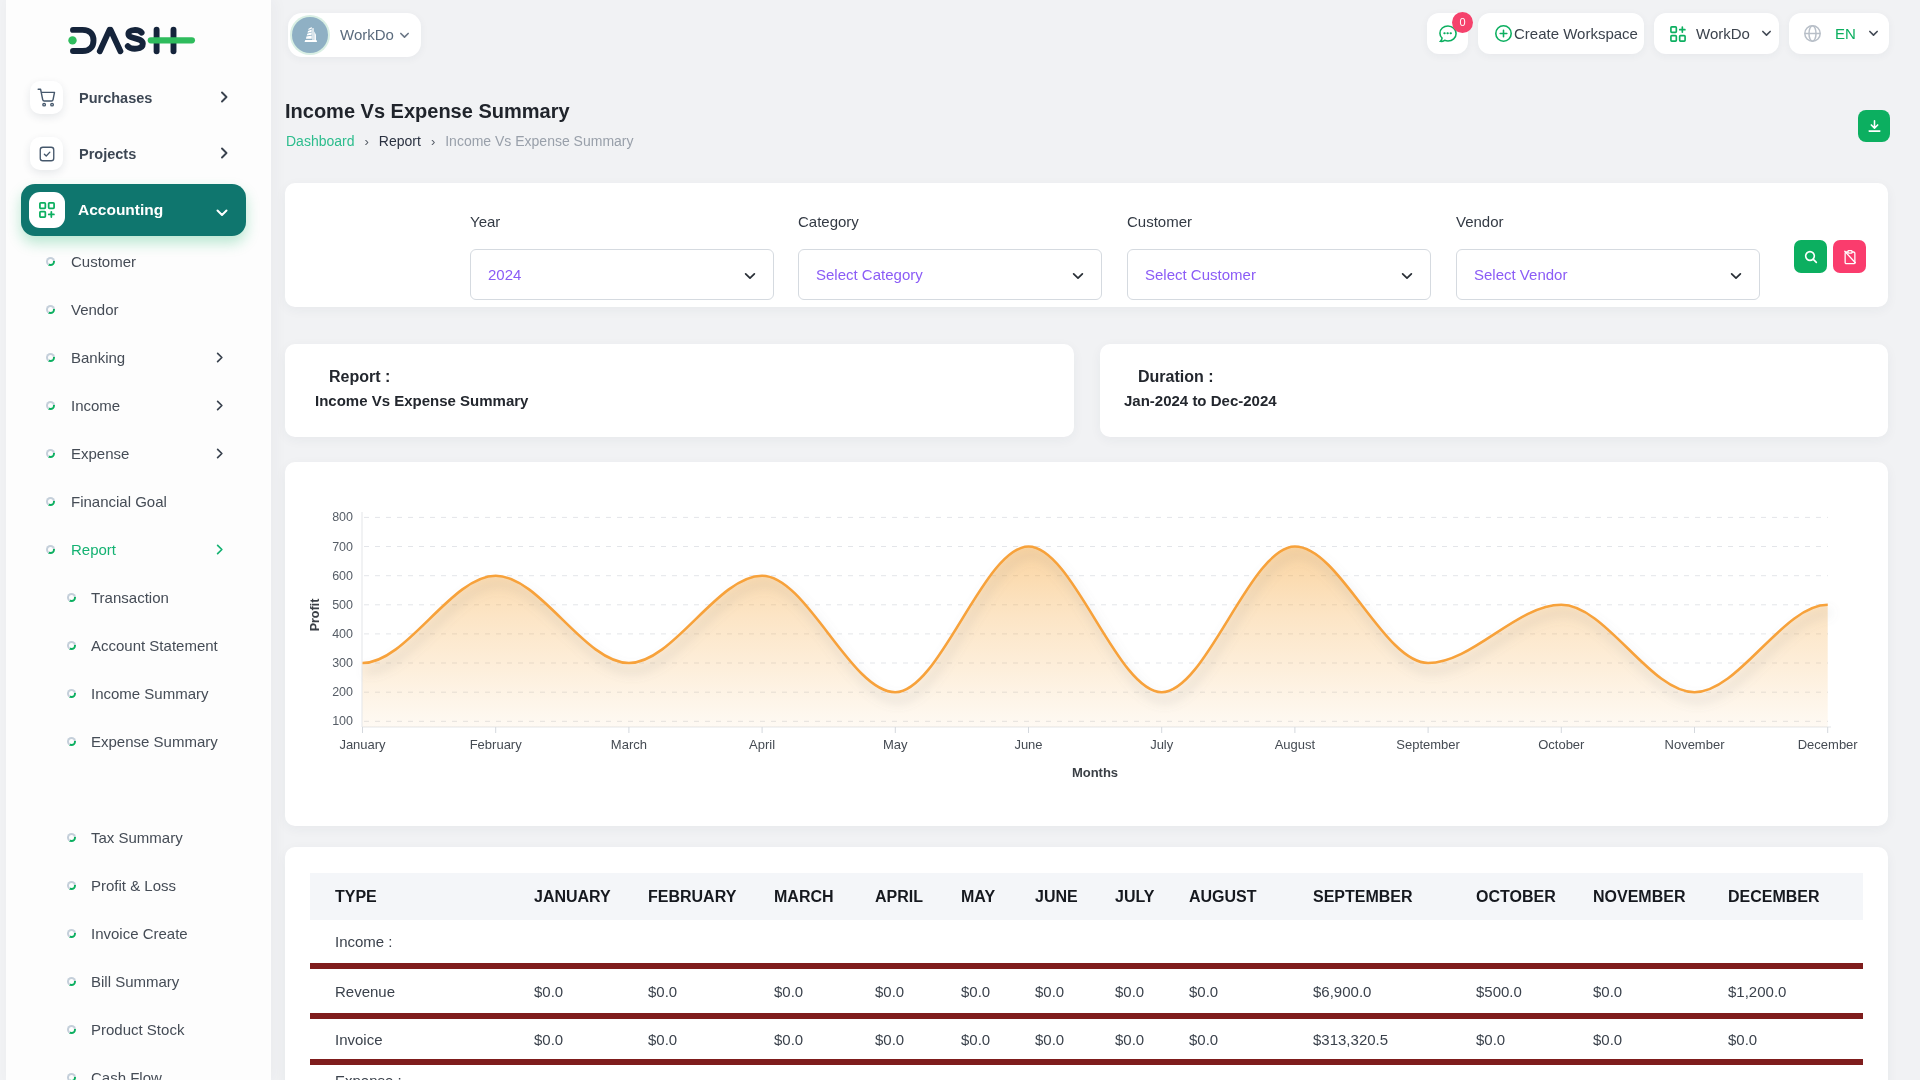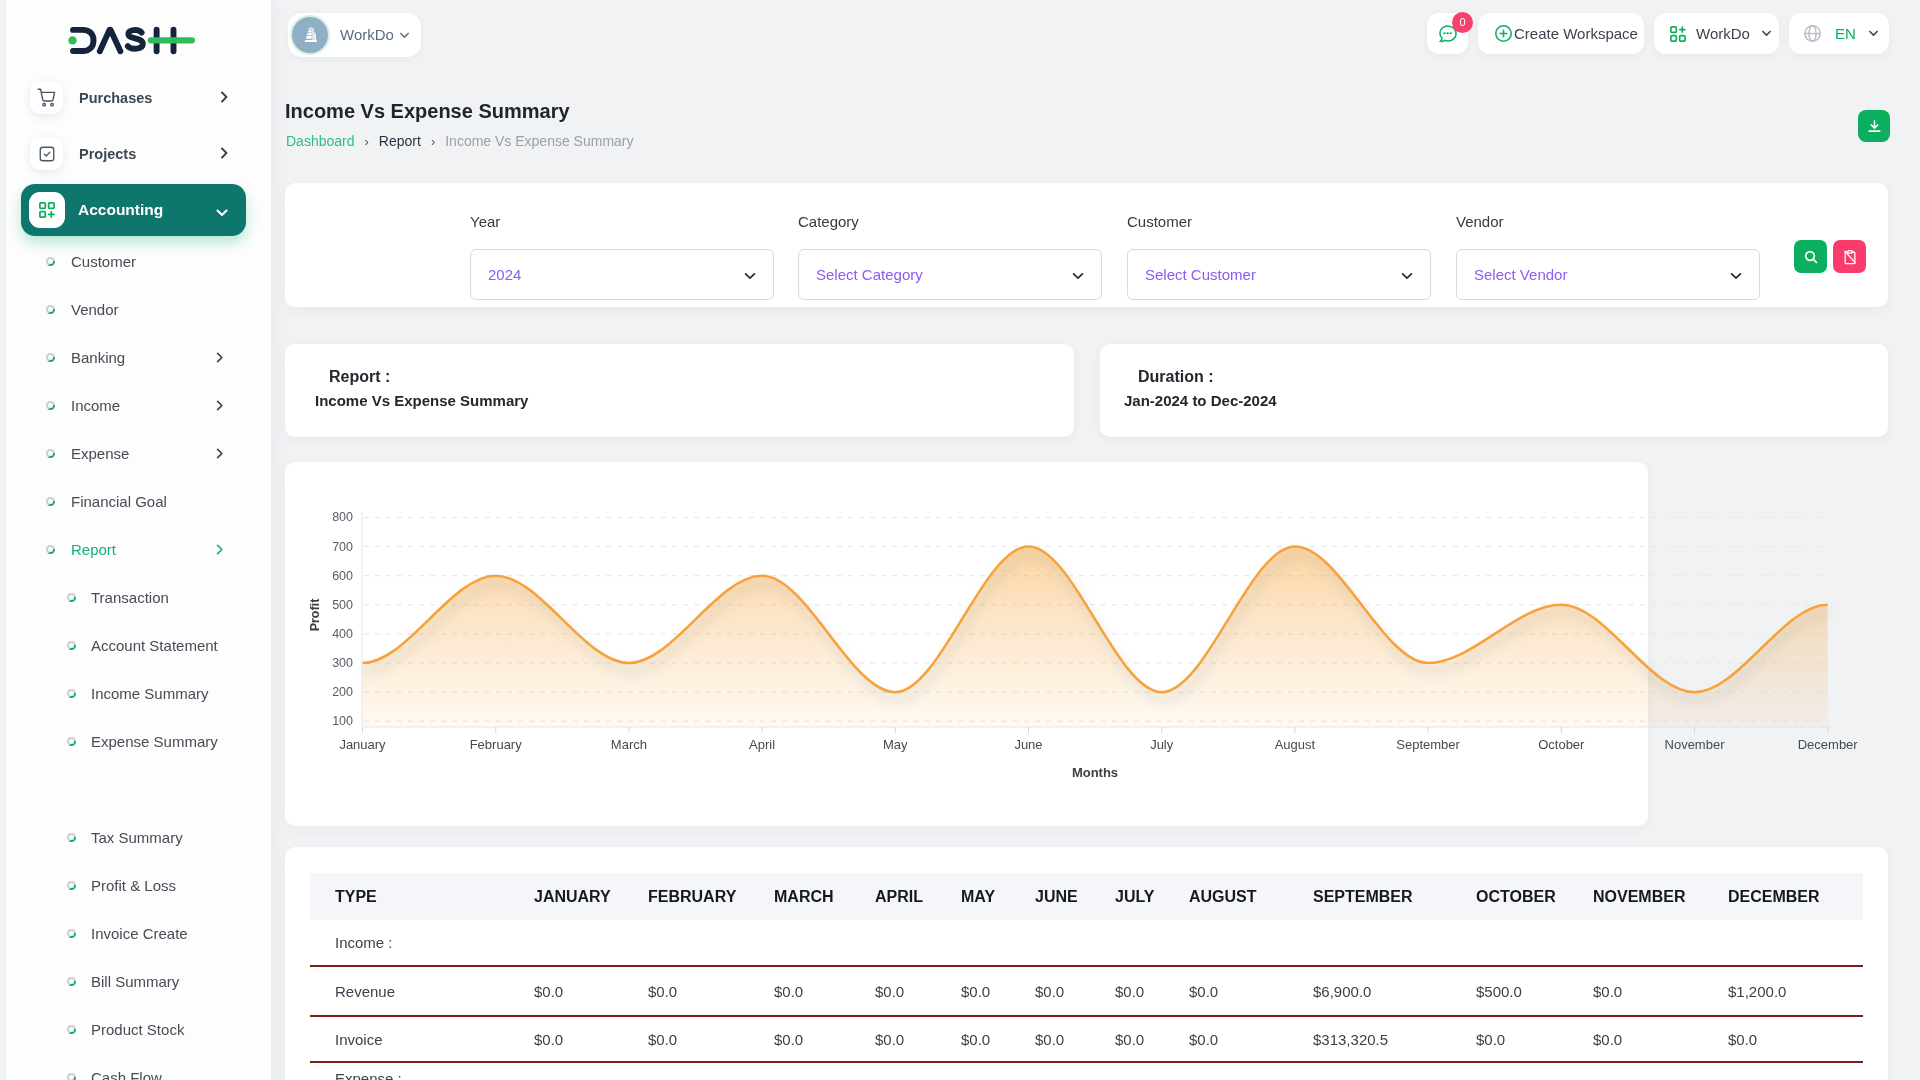--- a/index.html
+++ b/index.html
@@ -50,26 +50,26 @@
   .sel { position:absolute; top:28px; height:51px; border:1px solid #d5dae0; border-radius:6px; background:#fff; font-size:15px; color:#8b5cf6; line-height:49px; padding-left:17px;margin-top:8px; }
   .sel .sc { position:absolute; right:16px; top:19px; }
   .sqbtn { position:absolute; top:237px; width:33px; height:33px; border-radius:7px; display:flex; align-items:center; justify-content:center; }
 
   .rcard1 { left:285px; top:344px; width:789px; height:93px; }
   .rcard2 { left:1100px; top:344px; width:788px; height:93px; }
   .rcard1 .t1, .rcard2 .t1 { position:absolute; left:30px; top:24px; font-size:16px; font-weight:bold; color:#23272e;margin-left:14px; }
   .rcard1 .t2, .rcard2 .t2 { position:absolute; left:30px; top:48px; font-size:15px; font-weight:bold; color:#23272e; }
   .rcard2 .t1, .rcard2 .t2 { left:24px; }
 
-  .chcard { left:285px; top:462px; width:1363px; height:364px; }
+  .chcard { left:285px; top:462px; width:1603px; height:364px; }
 
   .tbcard { left:285px; top:847px; width:1603px; height:300px; border-radius:10px 10px 0 0; }
   table.rep { position:absolute; left:25px; top:26px; width:1553px; border-collapse:collapse; table-layout:fixed; }
   table.rep th { background:#f4f6f9; height:47px; text-align:left; font-size:16px; color:#16191f; padding:0 0 0 25px; font-weight:bold; }
-  table.rep td { height:46px; font-size:15px; color:#3b424c; padding:0 0 0 25px; border-top:2px solid #7f1d1d; font-weight:normal; }
+  table.rep td { height:46px; font-size:15px; color:#3b424c; padding:0 0 0 25px; border-top:6px solid #7f1d1d; font-weight:normal; }
   table.rep tr.r1 td { border-top:none; }
 </style>
 </head>
 <body>
 
 <div class="sidebar">
   <svg class="abs" style="left:60px;top:25px" width="132" height="30" viewBox="0 0 132 30">
     <g fill="none" stroke="#15243b" stroke-width="5.9" stroke-linecap="round">
       <path d="M7,4.9 H16.5 C24.5,4.9 27.5,9.8 27.5,15.4 C27.5,21 24.5,26 16.5,26 H7"></path>
       <path d="M33.8,26.3 L43.5,4.9"></path>

